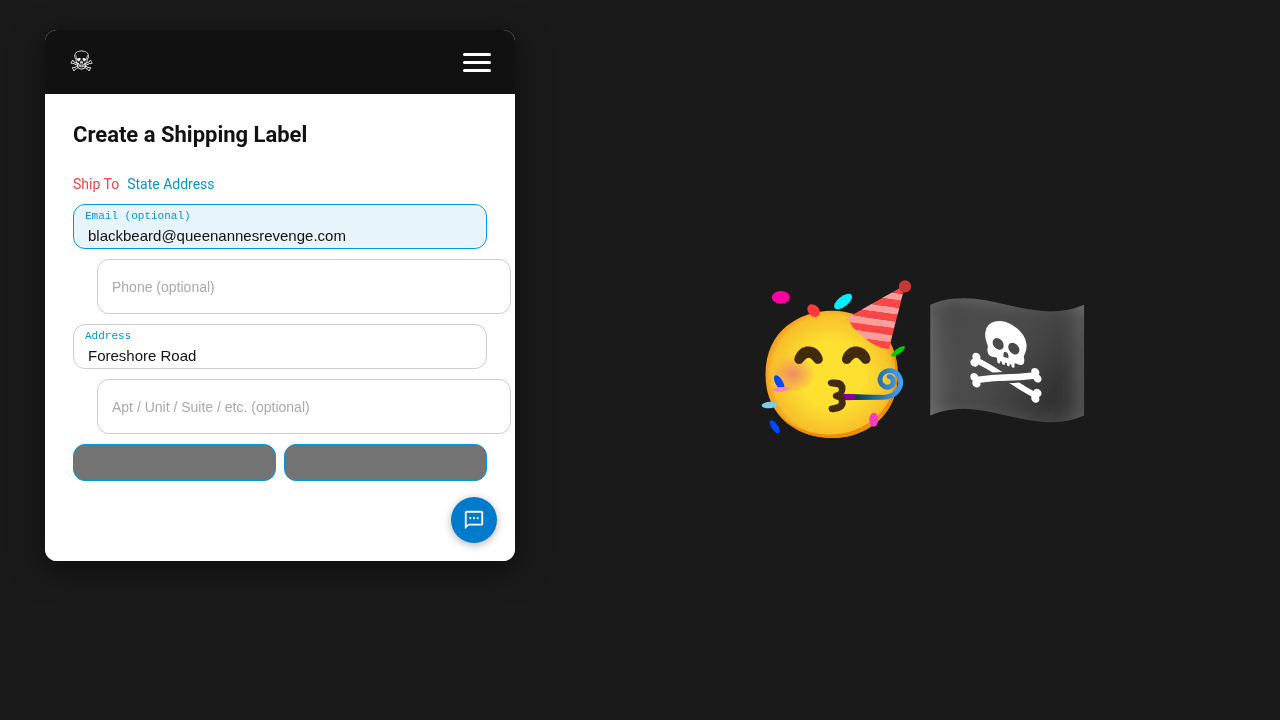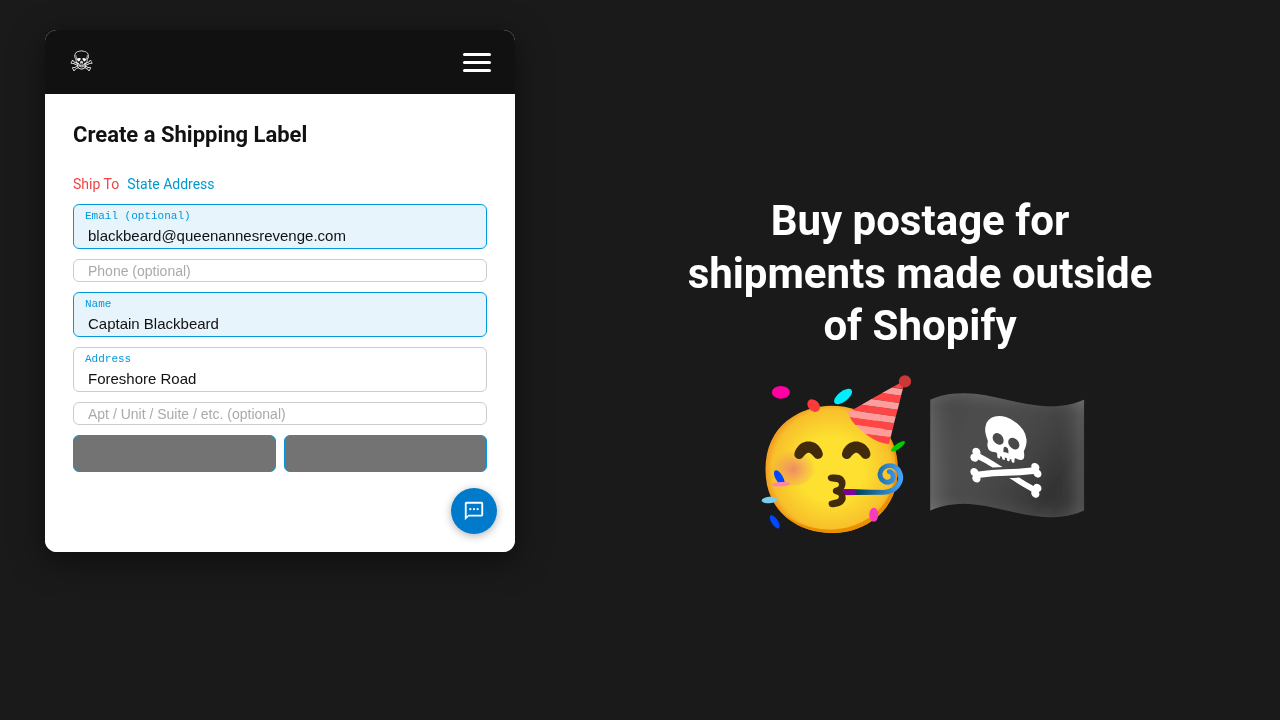--- a/index.html
+++ b/index.html
@@ -108,21 +108,21 @@
       padding-bottom: 0;
     }
 
     .field-group {
       position: relative;
     }
 
     .field-group input {
       width: 100%;
       border: 1.5px solid #ccc;
-      border-radius: 6px;
+      border-radius: 12px;
       padding: 10px 14px 8px 14px;
       font-size: 15px;
       color: #111;
       outline: none;
       background: white;
     }
 
     .field-group input.focused {
       border-color: #0099dd;
       background: #e8f4fb;
@@ -138,21 +138,22 @@
       pointer-events: none;
       font-family: Liberation Mono, monospace;
     }
 
     .field-group.has-label input {
       padding-top: 22px;
       padding-bottom: 4px;
     }
 
     .field-group.plain input {
-      padding: 2px 14px;
+      padding: 18px 14px;
+      margin-left: 24px;
     }
 
     .field-group.plain input::placeholder {
       color: #aaa;
       font-size: 14px;
     }
 
     
     .bottom-row {
       display: flex;
@@ -256,24 +257,20 @@
 
         <div class="field-group has-label">
           <label>Email (optional)</label>
           <input type="email" class="focused" value="blackbeard@queenannesrevenge.com" style="">
         </div>
 
         <div class="field-group plain">
           <input type="tel" placeholder="Phone (optional)" style="">
         </div>
 
-        <div class="field-group has-label">
-          <label>Name</label>
-          <input type="text" class="focused" value="Captain Blackbeard" style="">
-        </div>
 
 
         <div class="field-group has-label">
           <label>Address</label>
           <input type="text" value="Foreshore Road" style="">
         </div>
 
         <div class="field-group plain">
           <input type="text" placeholder="Apt / Unit / Suite / etc. (optional)" style="">
         </div>
@@ -298,15 +295,14 @@
           <circle cx="12" cy="10" r="1.2"></circle>
           <circle cx="16" cy="10" r="1.2"></circle>
         </svg>
       </div>
     </div>
 
   </div>
 </div>
 
 <div class="right-panel">
-  <p class="promo-text">Buy postage for shipments made outside of Shopify</p>
   <div class="pirate-emoji">🥳🏴‍☠️</div>
 </div>
 
 </body></html>

